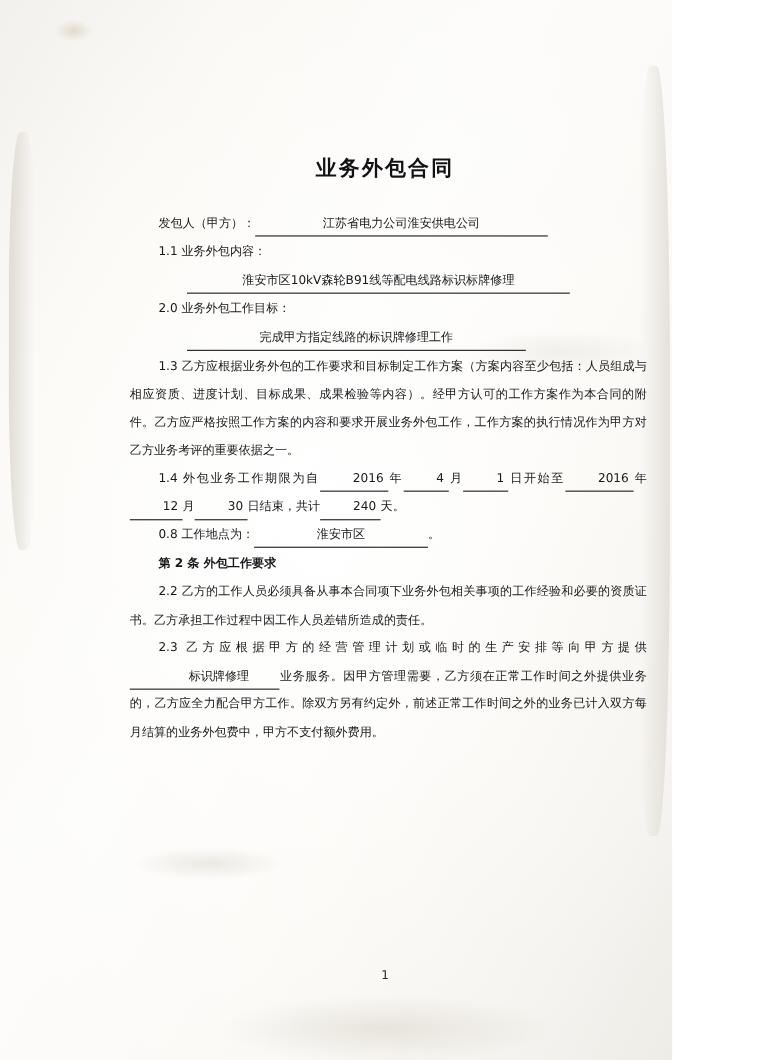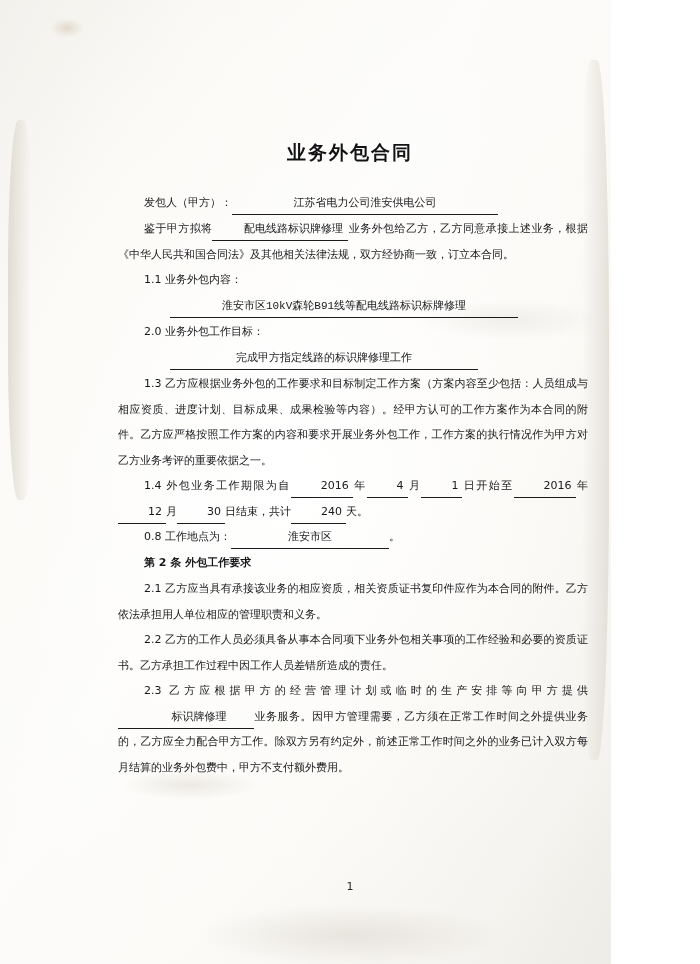--- a/index.html
+++ b/index.html
@@ -80,21 +80,21 @@
     display: inline-block;
     border-bottom: 1px solid #1b1b1e;
     text-align: center;
     padding: 0 4px;
     line-height: 22px;
   }
 
   .w-party  { min-width: 258px; }
   .w-party2 { min-width: 258px; }
   .w-scope  { min-width: 128px; }
-  .w-content{ min-width: 340px; font-family: Liberation Mono, monospace; }
+  .w-content{ min-width: 340px; }
   .w-goal   { min-width: 300px; }
   .w-place  { min-width: 150px; }
   .w-serv   { min-width: 128px; }
   .w-num    { min-width: 38px; }
   .w-num-s  { min-width: 22px; }
   .w-days   { min-width: 40px; }
 
   .pagenum {
     position: absolute;
     left: 0;
@@ -125,38 +125,36 @@
 
     <div class="title">业务外包合同</div>
 
     <div class="body-block">
 
       <span class="row indent1">
         <span>发包人（甲方）：</span><span class="fill w-party">江苏省电力公司淮安供电公司</span>
       </span>
 
 
-      <span class="para"><span>鉴于甲方拟将</span><span class="fill w-scope">配电线路标识牌修理</span><span>业务外包给乙方，乙方同意承接上述业务，根据《中华人民共和国合同法》及其他相关法律法规，双方经协商一致，订立本合同。</span></span>
 
 
       <span class="row indent1">1.1  业务外包内容：</span>
       <span class="row indent2"><span class="fill w-content">淮安市区10kV森轮B91线等配电线路标识标牌修理</span></span>
 
       <span class="row indent1">2.0  业务外包工作目标：</span>
       <span class="row indent2"><span class="fill w-goal">完成甲方指定线路的标识牌修理工作</span></span>
 
       <span class="para nj">1.3 乙方应根据业务外包的工作要求和目标制定工作方案（方案内容至少包括：人员组成与相应资质、进度计划、目标成果、成果检验等内容）。经甲方认可的工作方案作为本合同的附件。乙方应严格按照工作方案的内容和要求开展业务外包工作，工作方案的执行情况作为甲方对乙方业务考评的重要依据之一。</span>
 
       <span class="para"><span>1.4 外包业务工作期限为自</span><span class="fill w-num">2016</span><span>年</span><span class="fill w-num-s">4</span><span>月</span><span class="fill w-num-s">1</span><span>日开始至</span><span class="fill w-num">2016</span><span>年</span><span class="fill w-num-s">12</span><span>月</span><span class="fill w-num-s">30</span><span>日结束，共计</span><span class="fill w-days">240</span><span>天。</span></span>
 
       <span class="row indent1"><span>0.8  工作地点为：</span><span class="fill w-place">淮安市区</span><span>。</span></span>
 
       <span class="row indent-art">第 2 条   外包工作要求</span>
 
-      <span class="para nj">2.1 乙方应当具有承接该业务的相应资质，相关资质证书复印件应作为本合同的附件。乙方依法承担用人单位相应的管理职责和义务。</span>
 
       <span class="para nj">2.2 乙方的工作人员必须具备从事本合同项下业务外包相关事项的工作经验和必要的资质证书。乙方承担工作过程中因工作人员差错所造成的责任。</span>
 
       <span class="para nj"><span>2.3 乙方应根据甲方的经营管理计划或临时的生产安排等向甲方提供</span><span class="fill w-serv">标识牌修理</span><span>业务服务。因甲方管理需要，乙方须在正常工作时间之外提供业务的，乙方应全力配合甲方工作。除双方另有约定外，前述正常工作时间之外的业务已计入双方每月结算的业务外包费中，甲方不支付额外费用。</span></span>
 
     </div>
 
     <div class="pagenum">1</div>
   </div>
 </div>

